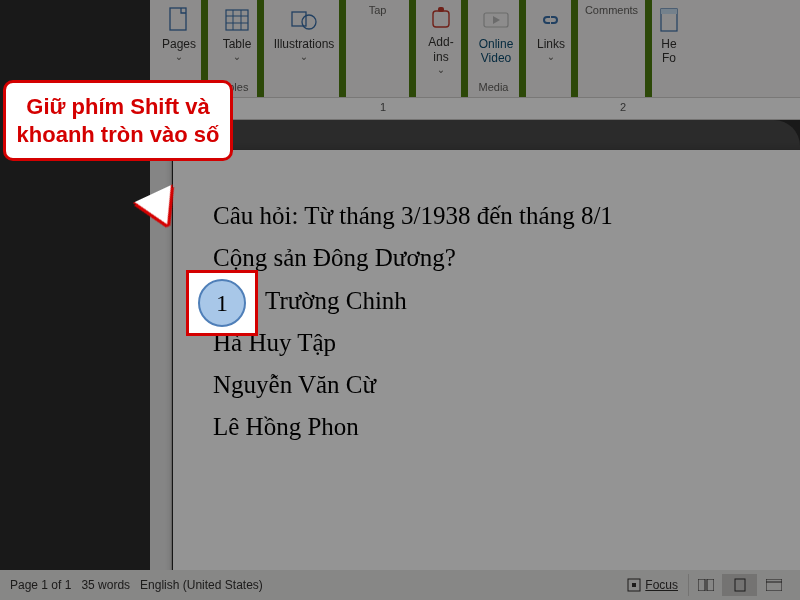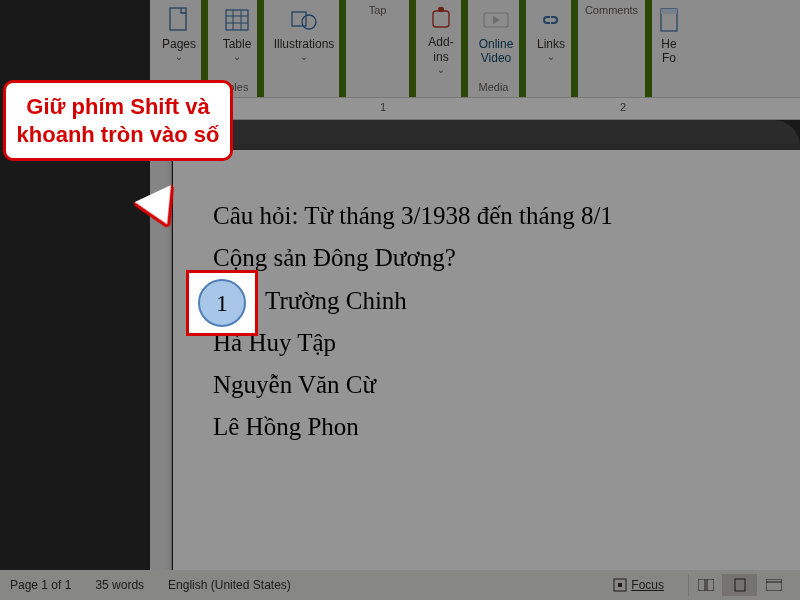--- a/index.html
+++ b/index.html
@@ -106,21 +106,21 @@
     font-family:"Times New Roman",serif;
     color:#000;
     line-height:1.45;
     margin-bottom:6px;
   }
   .doc-line.indent{ padding-left:52px; }
   
   .statusbar{
     position:absolute;left:0;right:0;bottom:0;height:30px;
     background:#e9e8e7;display:flex;align-items:center;
-    font-size:12px;color:#323130;padding:0 10px;gap:24px;
+    font-size:12px;color:#323130;padding:0 10px;gap:10px;
   }
   .statusbar .spacer{flex:1;}
   .view-btns{display:flex;gap:0;}
   .view-btn{width:34px;height:22px;display:flex;align-items:center;justify-content:center;border-left:1px solid #c8c6c4;}
   .view-btn.active{background:#c8c6c4;}
   
   .callout{
     position:absolute;
     left:3px; top:80px;
     width:230px;

